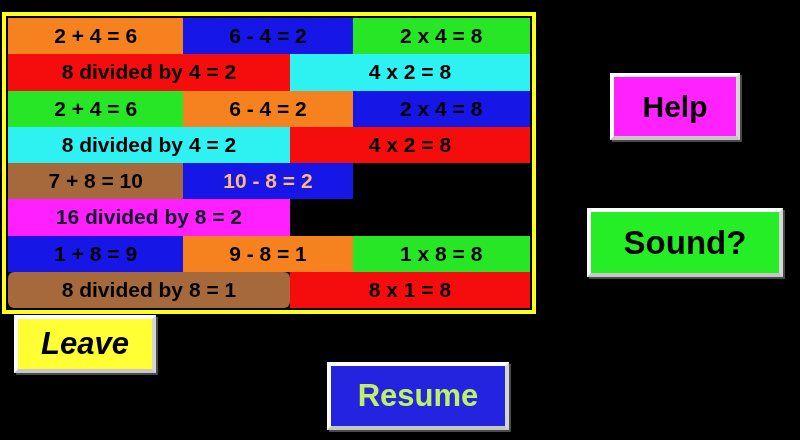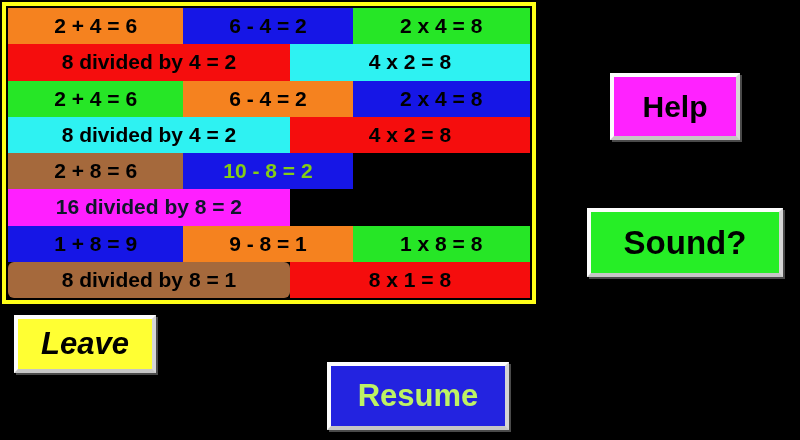--- a/index.html
+++ b/index.html
@@ -15,21 +15,21 @@
     font-family: "Liberation Sans", sans-serif;
   }
   .stage {
     position: absolute;
     inset: 0;
     background: #000;
   }
   .panel {
     position: absolute;
     left: 2px;
-    top: 2px;
+    top: 12px;
     width: 534px;
     height: 302px;
     box-sizing: border-box;
     border: 4px solid #FFFF19;
     background: #000;
     padding: 2px;
   }
   .board {
     width: 100%;
     height: 100%;
@@ -89,22 +89,22 @@
         <div class="row">
           <div class="tile" style="width: 33.6%; background: rgb(38, 230, 38); color: rgb(0, 0, 0);">2 + 4 = 6</div>
           <div class="tile" style="width: 32.4%; background: rgb(245, 130, 31); color: rgb(0, 0, 0);">6 - 4 = 2</div>
           <div class="tile" style="width: 34%; background: rgb(22, 22, 230); color: rgb(0, 0, 0);">2 x 4 = 8</div>
         </div>
         <div class="row">
           <div class="tile" style="width: 54%; background: rgb(46, 242, 242); color: rgb(0, 0, 0);">8 divided by 4 = 2</div>
           <div class="tile" style="width: 46%; background: rgb(245, 13, 13); color: rgb(0, 0, 0);">4 x 2 = 8</div>
         </div>
         <div class="row">
-          <div class="tile" style="width: 33.6%; background: rgb(165, 105, 60); color: rgb(0, 0, 0);">2 + 8 = 6</div>
-          <div class="tile" style="width: 32.4%; background: rgb(22, 22, 230); color: #84cc16;">10 - 8 = 2</div>
+          <div class="tile" style="width: 33.6%; background: rgb(165, 105, 60); color: rgb(0, 0, 0);">7 + 8 = 10</div>
+          <div class="tile" style="width: 32.4%; background: rgb(22, 22, 230); color: #fdba74;">10 - 8 = 2</div>
         </div>
         <div class="row">
           <div class="tile" style="width: 54%; background: rgb(255, 31, 255); color: #0f172a;">16 divided by 8 = 2</div>
         </div>
         <div class="row">
           <div class="tile" style="width: 33.6%; background: rgb(22, 22, 230); color: rgb(0, 0, 0);">1 + 8 = 9</div>
           <div class="tile" style="width: 32.4%; background: rgb(245, 130, 31); color: rgb(0, 0, 0);">9 - 8 = 1</div>
           <div class="tile" style="width: 34%; background: rgb(38, 230, 38); color: rgb(0, 0, 0);">1 x 8 = 8</div>
         </div>
         <div class="row">

